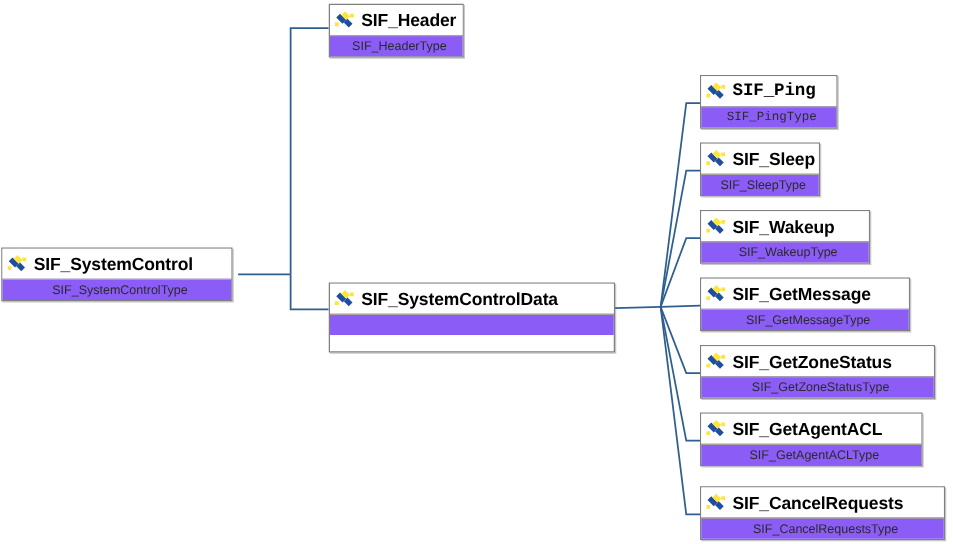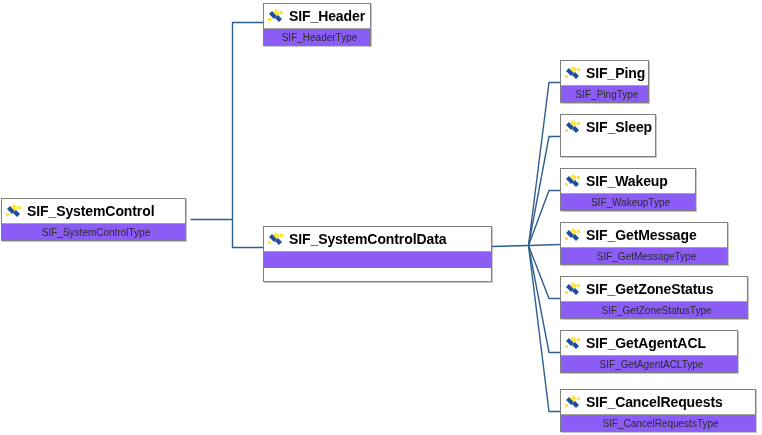--- a/index.html
+++ b/index.html
@@ -144,21 +144,21 @@
           <rect x="0" y="9" width="3" height="3" fill="#ffe53a"></rect>
         </svg>
       </span>
       <span class="node-title-text">SIF_SystemControlData</span>
     </div>
     <div class="node-subtitle">
       <span class="node-subtitle-text"></span>
     </div>
   </div>
 
-  <div class="node" style="left:560px; top:60px; width:89px; height:43px;">
+  <div class="node" style="left:560px; top:60px; width:110px; height:43px;font-family:Liberation Mono, monospace;">
     <div class="node-title">
       <span class="elem-icon">
         <svg width="16" height="14" viewBox="0 0 16 14">
           <polygon points="1,5 4,2 9,7 6,10" fill="#1f4e9c"></polygon>
           <polygon points="5,3 8,0 12,4 9,7" fill="#ffe53a"></polygon>
           <polygon points="7,9 10,6 14,10 11,13" fill="#1f4e9c"></polygon>
           <rect x="12" y="2" width="3" height="3" fill="#ffe53a"></rect>
           <rect x="0" y="9" width="3" height="3" fill="#ffe53a"></rect>
         </svg>
       </span>
@@ -175,20 +175,23 @@
         <svg width="16" height="14" viewBox="0 0 16 14">
           <polygon points="1,5 4,2 9,7 6,10" fill="#1f4e9c"></polygon>
           <polygon points="5,3 8,0 12,4 9,7" fill="#ffe53a"></polygon>
           <polygon points="7,9 10,6 14,10 11,13" fill="#1f4e9c"></polygon>
           <rect x="12" y="2" width="3" height="3" fill="#ffe53a"></rect>
           <rect x="0" y="9" width="3" height="3" fill="#ffe53a"></rect>
         </svg>
       </span>
       <span class="node-title-text">SIF_Sleep</span>
     </div>
+    <div class="node-subtitle">
+      <span class="node-subtitle-text">SIF_SleepType</span>
+    </div>
   </div>
 
   <div class="node" style="left:560px; top:168px; width:136px; height:43px;">
     <div class="node-title">
       <span class="elem-icon">
         <svg width="16" height="14" viewBox="0 0 16 14">
           <polygon points="1,5 4,2 9,7 6,10" fill="#1f4e9c"></polygon>
           <polygon points="5,3 8,0 12,4 9,7" fill="#ffe53a"></polygon>
           <polygon points="7,9 10,6 14,10 11,13" fill="#1f4e9c"></polygon>
           <rect x="12" y="2" width="3" height="3" fill="#ffe53a"></rect>

